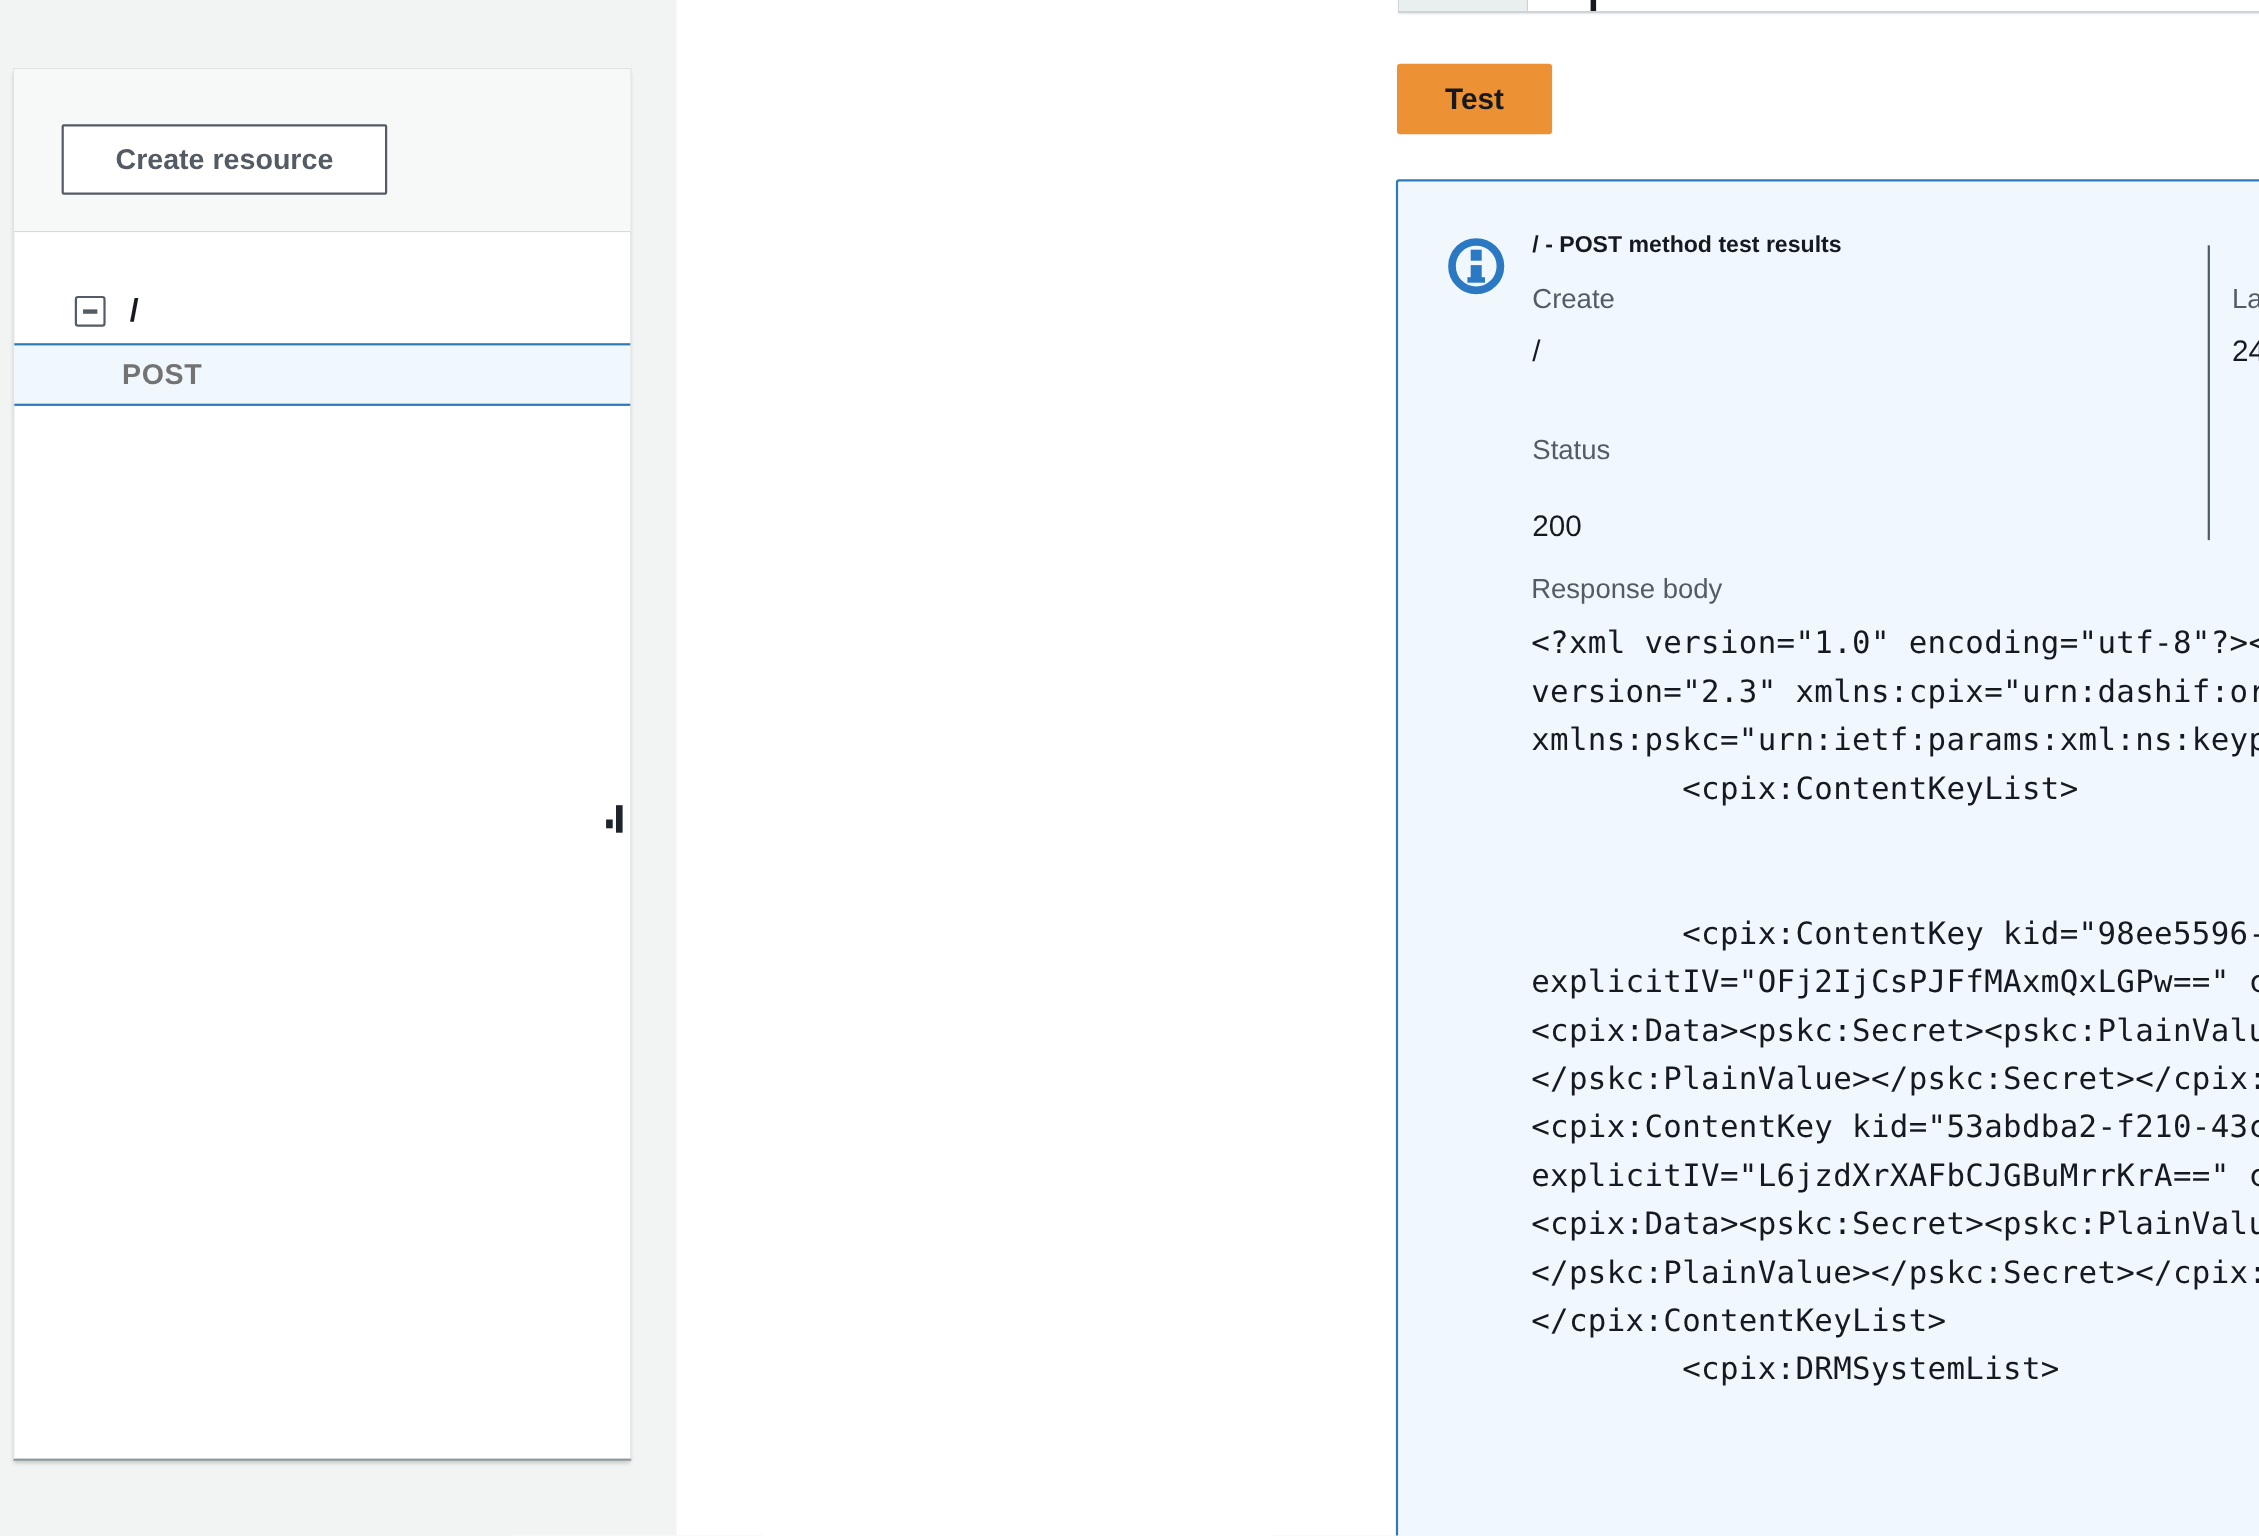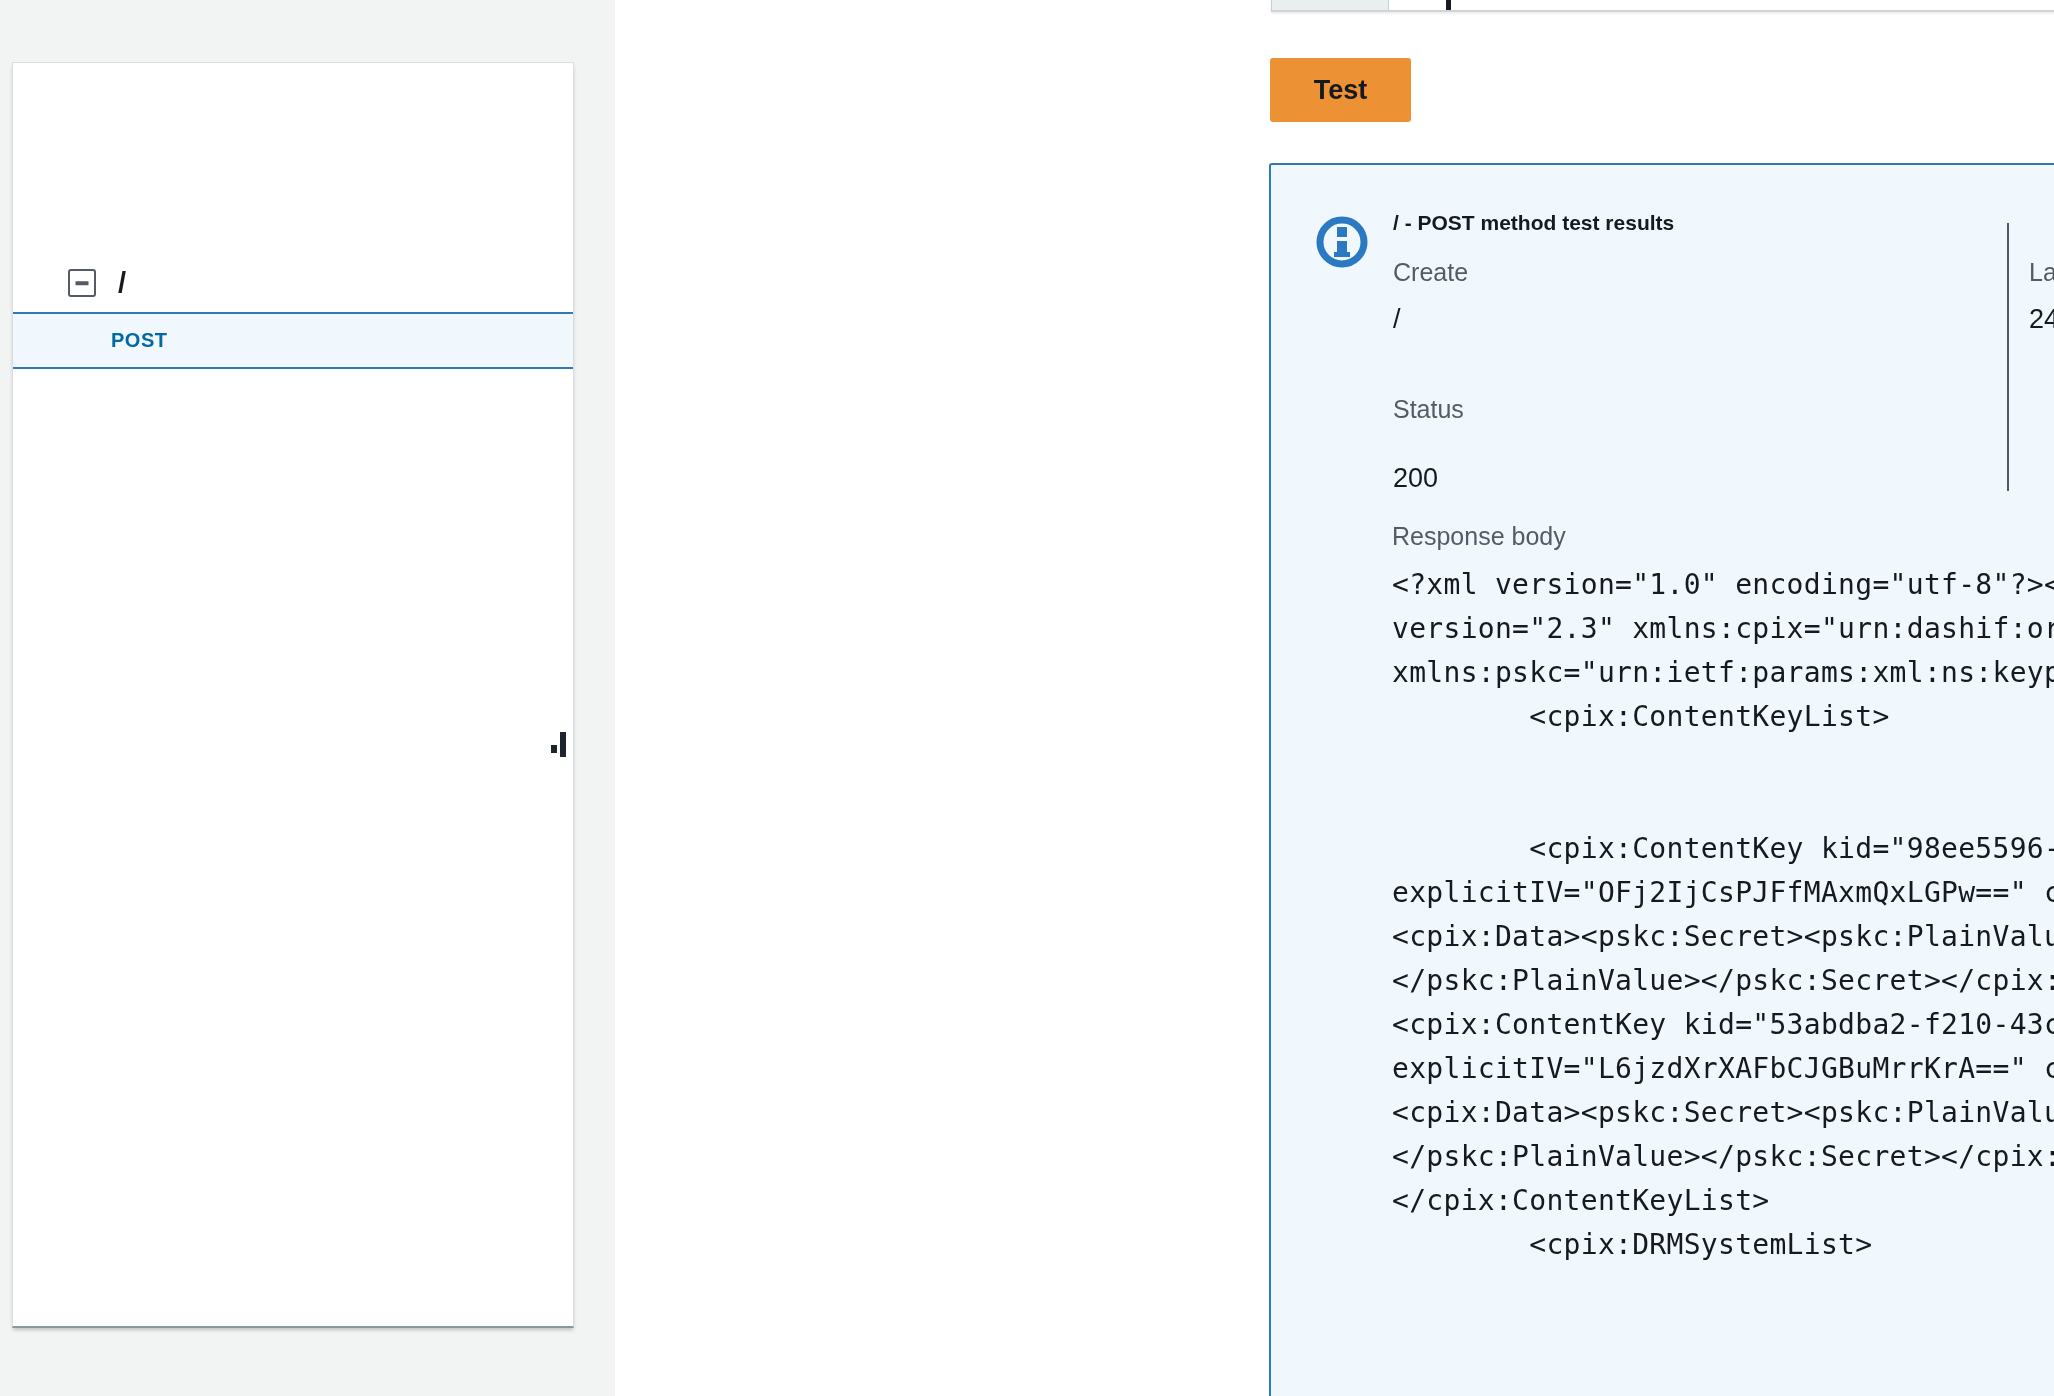--- a/index.html
+++ b/index.html
@@ -17,21 +17,21 @@
     display:flex;align-items:center;justify-content:center;cursor:pointer;box-sizing:border-box;}
   .tree-root-row{position:absolute;left:0;top:190px;width:100%;height:60px;display:flex;align-items:center;}
   .minus-box{position:relative;margin-left:55px;width:28px;height:28px;border:2.5px solid #545b64;
     border-radius:3px;box-sizing:border-box;cursor:pointer;flex:none;}
   .minus-box::after{content:"";position:absolute;left:50%;top:50%;transform:translate(-50%,-50%);
     width:13px;height:3.5px;background:#545b64;}
   .root-path{margin-left:22px;font-size:29px;font-weight:700;color:#16191f;}
   .method-row{position:absolute;left:0;top:249px;width:100%;height:57px;background:#f0f8fd;
     border-top:2px solid #2e79b8;border-bottom:2px solid #2e79b8;box-sizing:border-box;
     display:flex;align-items:center;cursor:pointer;}
-  .method-label{margin-left:98px;font-size:20px;font-weight:700;color:#0369a1;letter-spacing:0.5px;}
+  .method-label{margin-left:98px;font-size:26px;font-weight:700;color:#737373;letter-spacing:0.5px;}
 
   
   .resize-handle{position:absolute;left:551px;top:732px;width:16px;height:26px;z-index:5;cursor:col-resize;}
   .resize-handle .dot{position:absolute;left:0;top:13px;width:6px;height:8px;background:#1d242b;}
   .resize-handle .bar{position:absolute;left:9px;top:0;width:6px;height:25px;background:#1d242b;}
 
   
   .main{position:absolute;left:615px;top:0;width:1439px;height:1396px;background:#ffffff;}
 
   .clipped-row{position:absolute;left:656px;top:-4px;width:1038px;height:16px;background:#ffffff;
@@ -55,20 +55,23 @@
   .rp-divider{position:absolute;left:736px;top:58px;width:2px;height:268px;background:#4d5a66;}
   .response-pre{position:absolute;left:121px;top:398px;margin:0;font-family:"DejaVu Sans Mono",monospace;
     font-size:28px;line-height:44px;letter-spacing:0.3px;color:#16191f;white-space:pre;}
 </style>
 </head>
 <body>
 
 <div class="page">
 
   <div class="left-panel">
+    <div class="left-panel-header">
+      <button class="create-btn">Create resource</button>
+    </div>
 
     <div class="tree-root-row">
       <span class="minus-box"></span>
       <span class="root-path">/</span>
     </div>
 
     <div class="method-row">
       <span class="method-label">POST</span>
     </div>
   </div>

